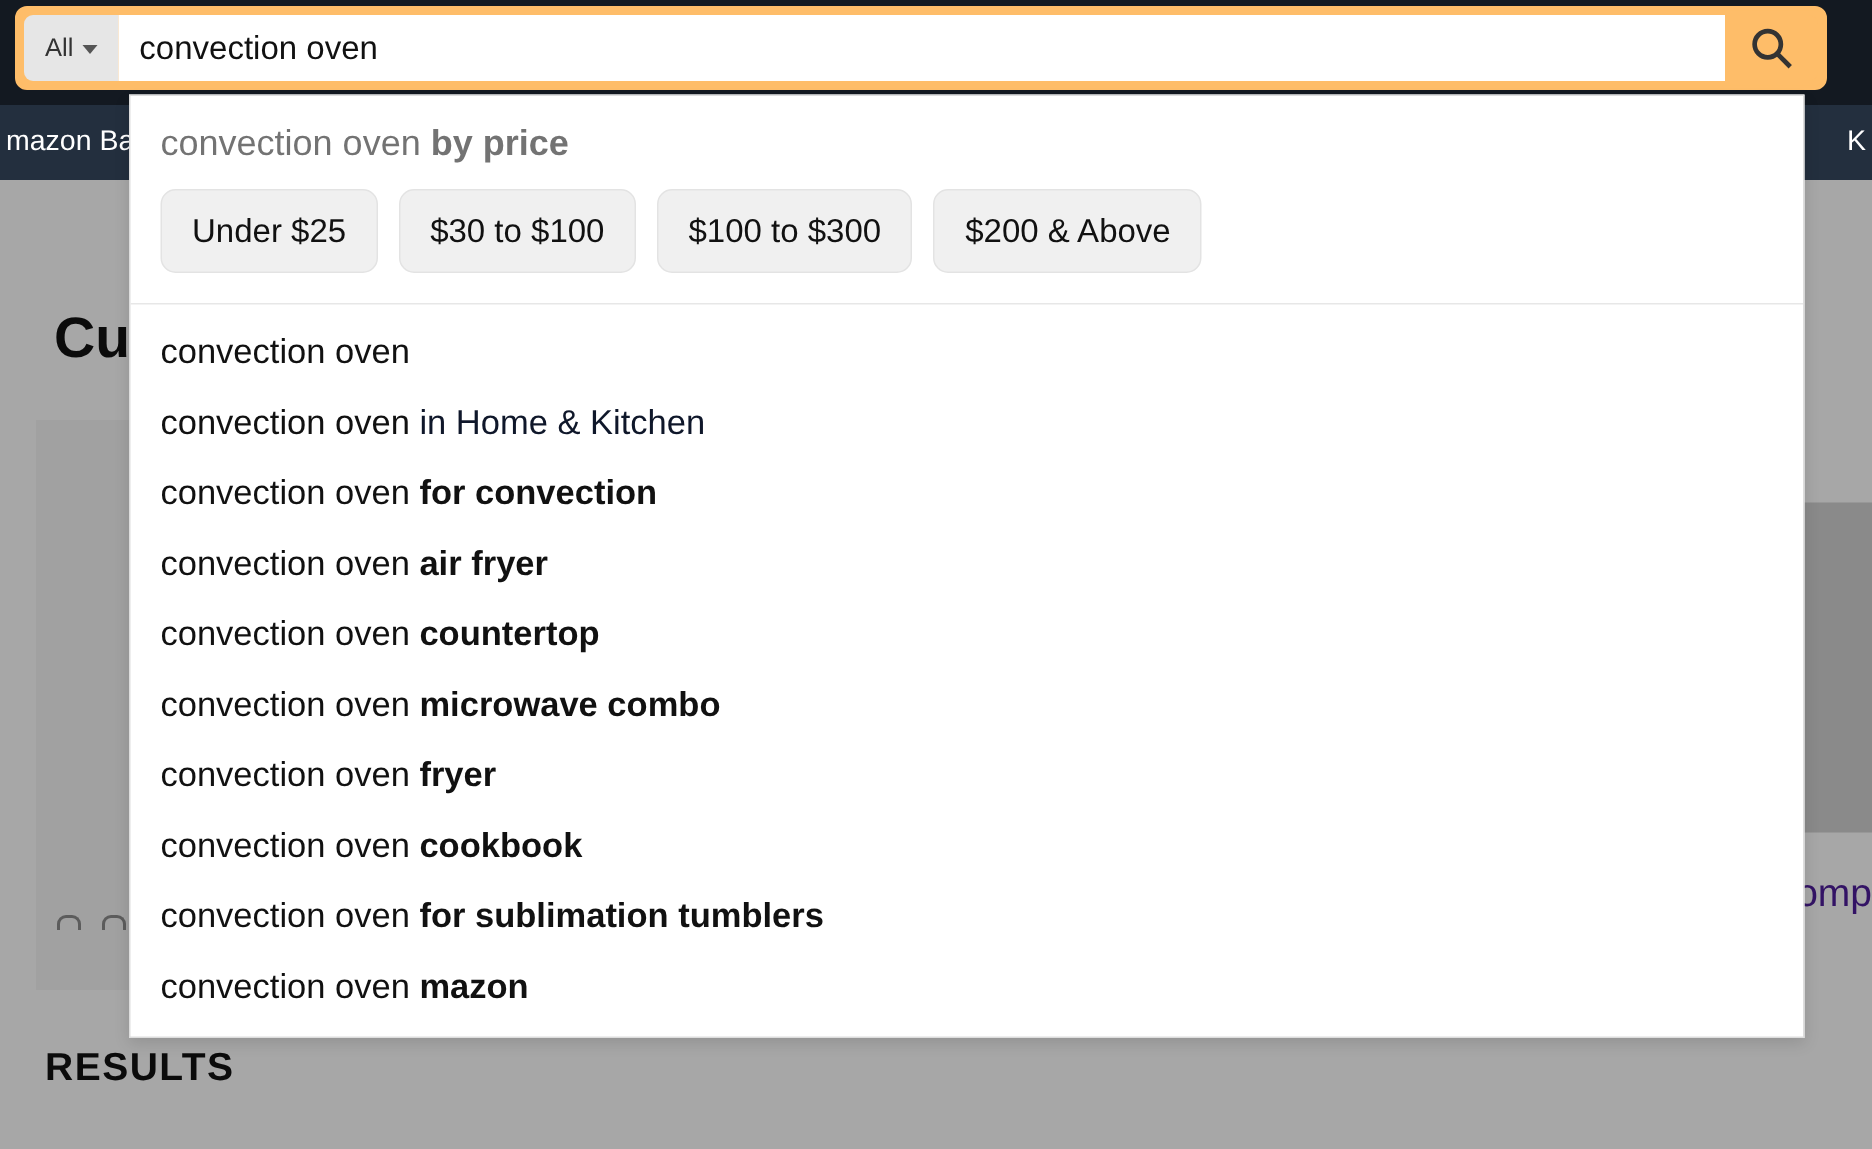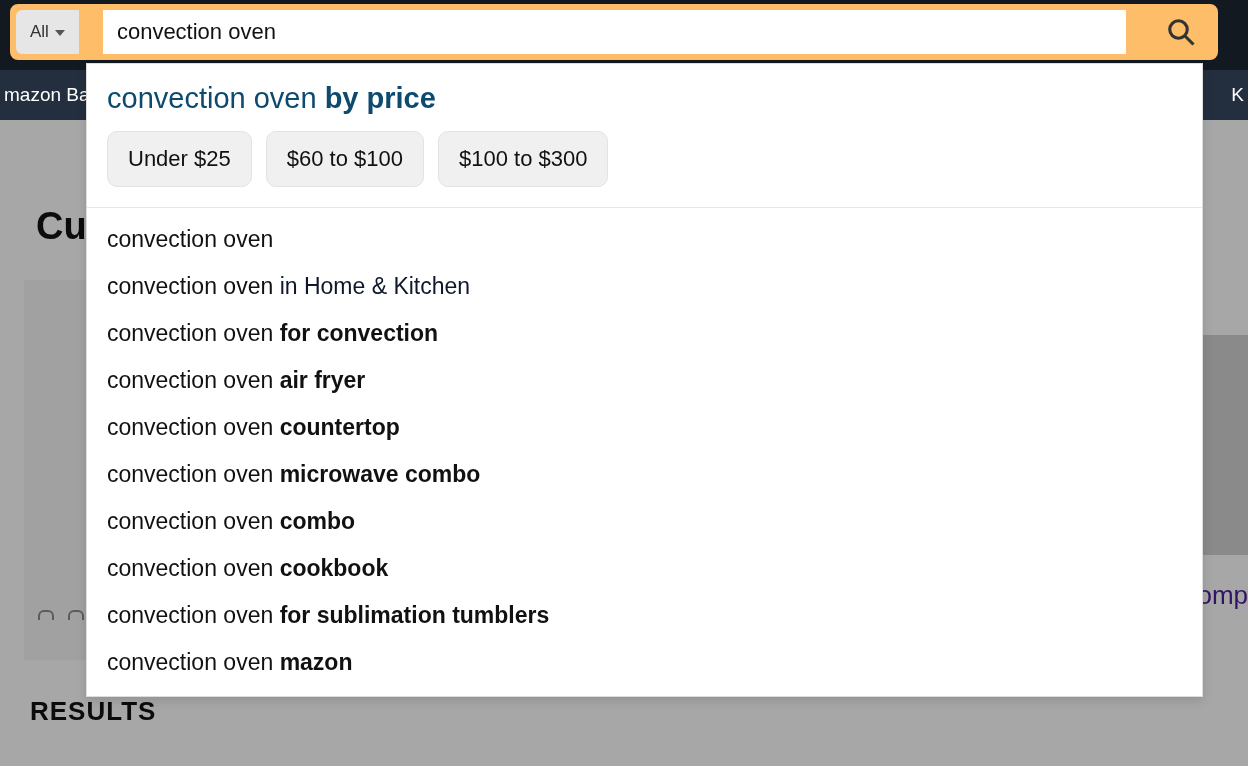--- a/index.html
+++ b/index.html
@@ -22,21 +22,20 @@
     top: 4px;
     left: 10px;
     right: 30px;
     height: 56px;
     background: #febd69;
     border-radius: 8px;
     display: flex;
     align-items: center;
     padding: 3px;
     border: 3px solid #febd69;
-    gap: 24px;
   }
   .cat-select {
     background: #e6e6e6;
     color: #333;
     height: 100%;
     border-radius: 6px 0 0 6px;
     display: flex;
     align-items: center;
     padding: 0 14px;
     font-size: 17px;
@@ -140,22 +139,22 @@
     top: 63px;
     left: 86px;
     width: 1117px;
     background: #fff;
     border: 1px solid #ddd;
     box-shadow: 0 4px 10px rgba(0,0,0,0.12);
     z-index: 50;
     padding: 18px 0 10px 0;
   }
   .dd-price-head {
-    font-size: 29px;
-    color: #0c4a6e;
+    font-size: 24px;
+    color: #737373;
     padding: 0 0 12px 20px;
   }
   .dd-price-head .bold { font-weight: 700; }
   .price-chips {
     display: flex;
     gap: 14px;
     padding: 4px 0 20px 20px;
     border-bottom: 1px solid #e7e7e7;
     margin-bottom: 8px;
   }
@@ -216,28 +215,29 @@
 
 <div class="overlay"></div>
 
 <div class="dropdown">
   <div class="dd-price-head">
     <span>convection oven</span>
     <span class="bold">by price</span>
   </div>
   <div class="price-chips" id="price-chips">
       <div class="chip">Under $25</div>
-      <div class="chip">$60 to $100</div>
+      <div class="chip">$30 to $100</div>
       <div class="chip">$100 to $300</div>
+      <div class="chip">$200 &amp; Above</div>
     </div>
   <div id="sugg-list">
       <div class="sugg"><span>convection oven</span></div>
       <div class="sugg"><span>convection oven</span> <span class="in-cat">in Home &amp; Kitchen</span></div>
       <div class="sugg"><span>convection oven</span> <span class="bold">for convection</span></div>
       <div class="sugg"><span>convection oven</span> <span class="bold">air fryer</span></div>
       <div class="sugg"><span>convection oven</span> <span class="bold">countertop</span></div>
       <div class="sugg"><span>convection oven</span> <span class="bold">microwave combo</span></div>
-      <div class="sugg"><span>convection oven</span> <span class="bold">combo</span></div>
+      <div class="sugg"><span>convection oven</span> <span class="bold">fryer</span></div>
       <div class="sugg"><span>convection oven</span> <span class="bold">cookbook</span></div>
       <div class="sugg"><span>convection oven</span> <span class="bold">for sublimation tumblers</span></div>
       <div class="sugg"><span>convection oven</span> <span class="bold">mazon</span></div>
     </div>
 </div>
 
 </body></html>

